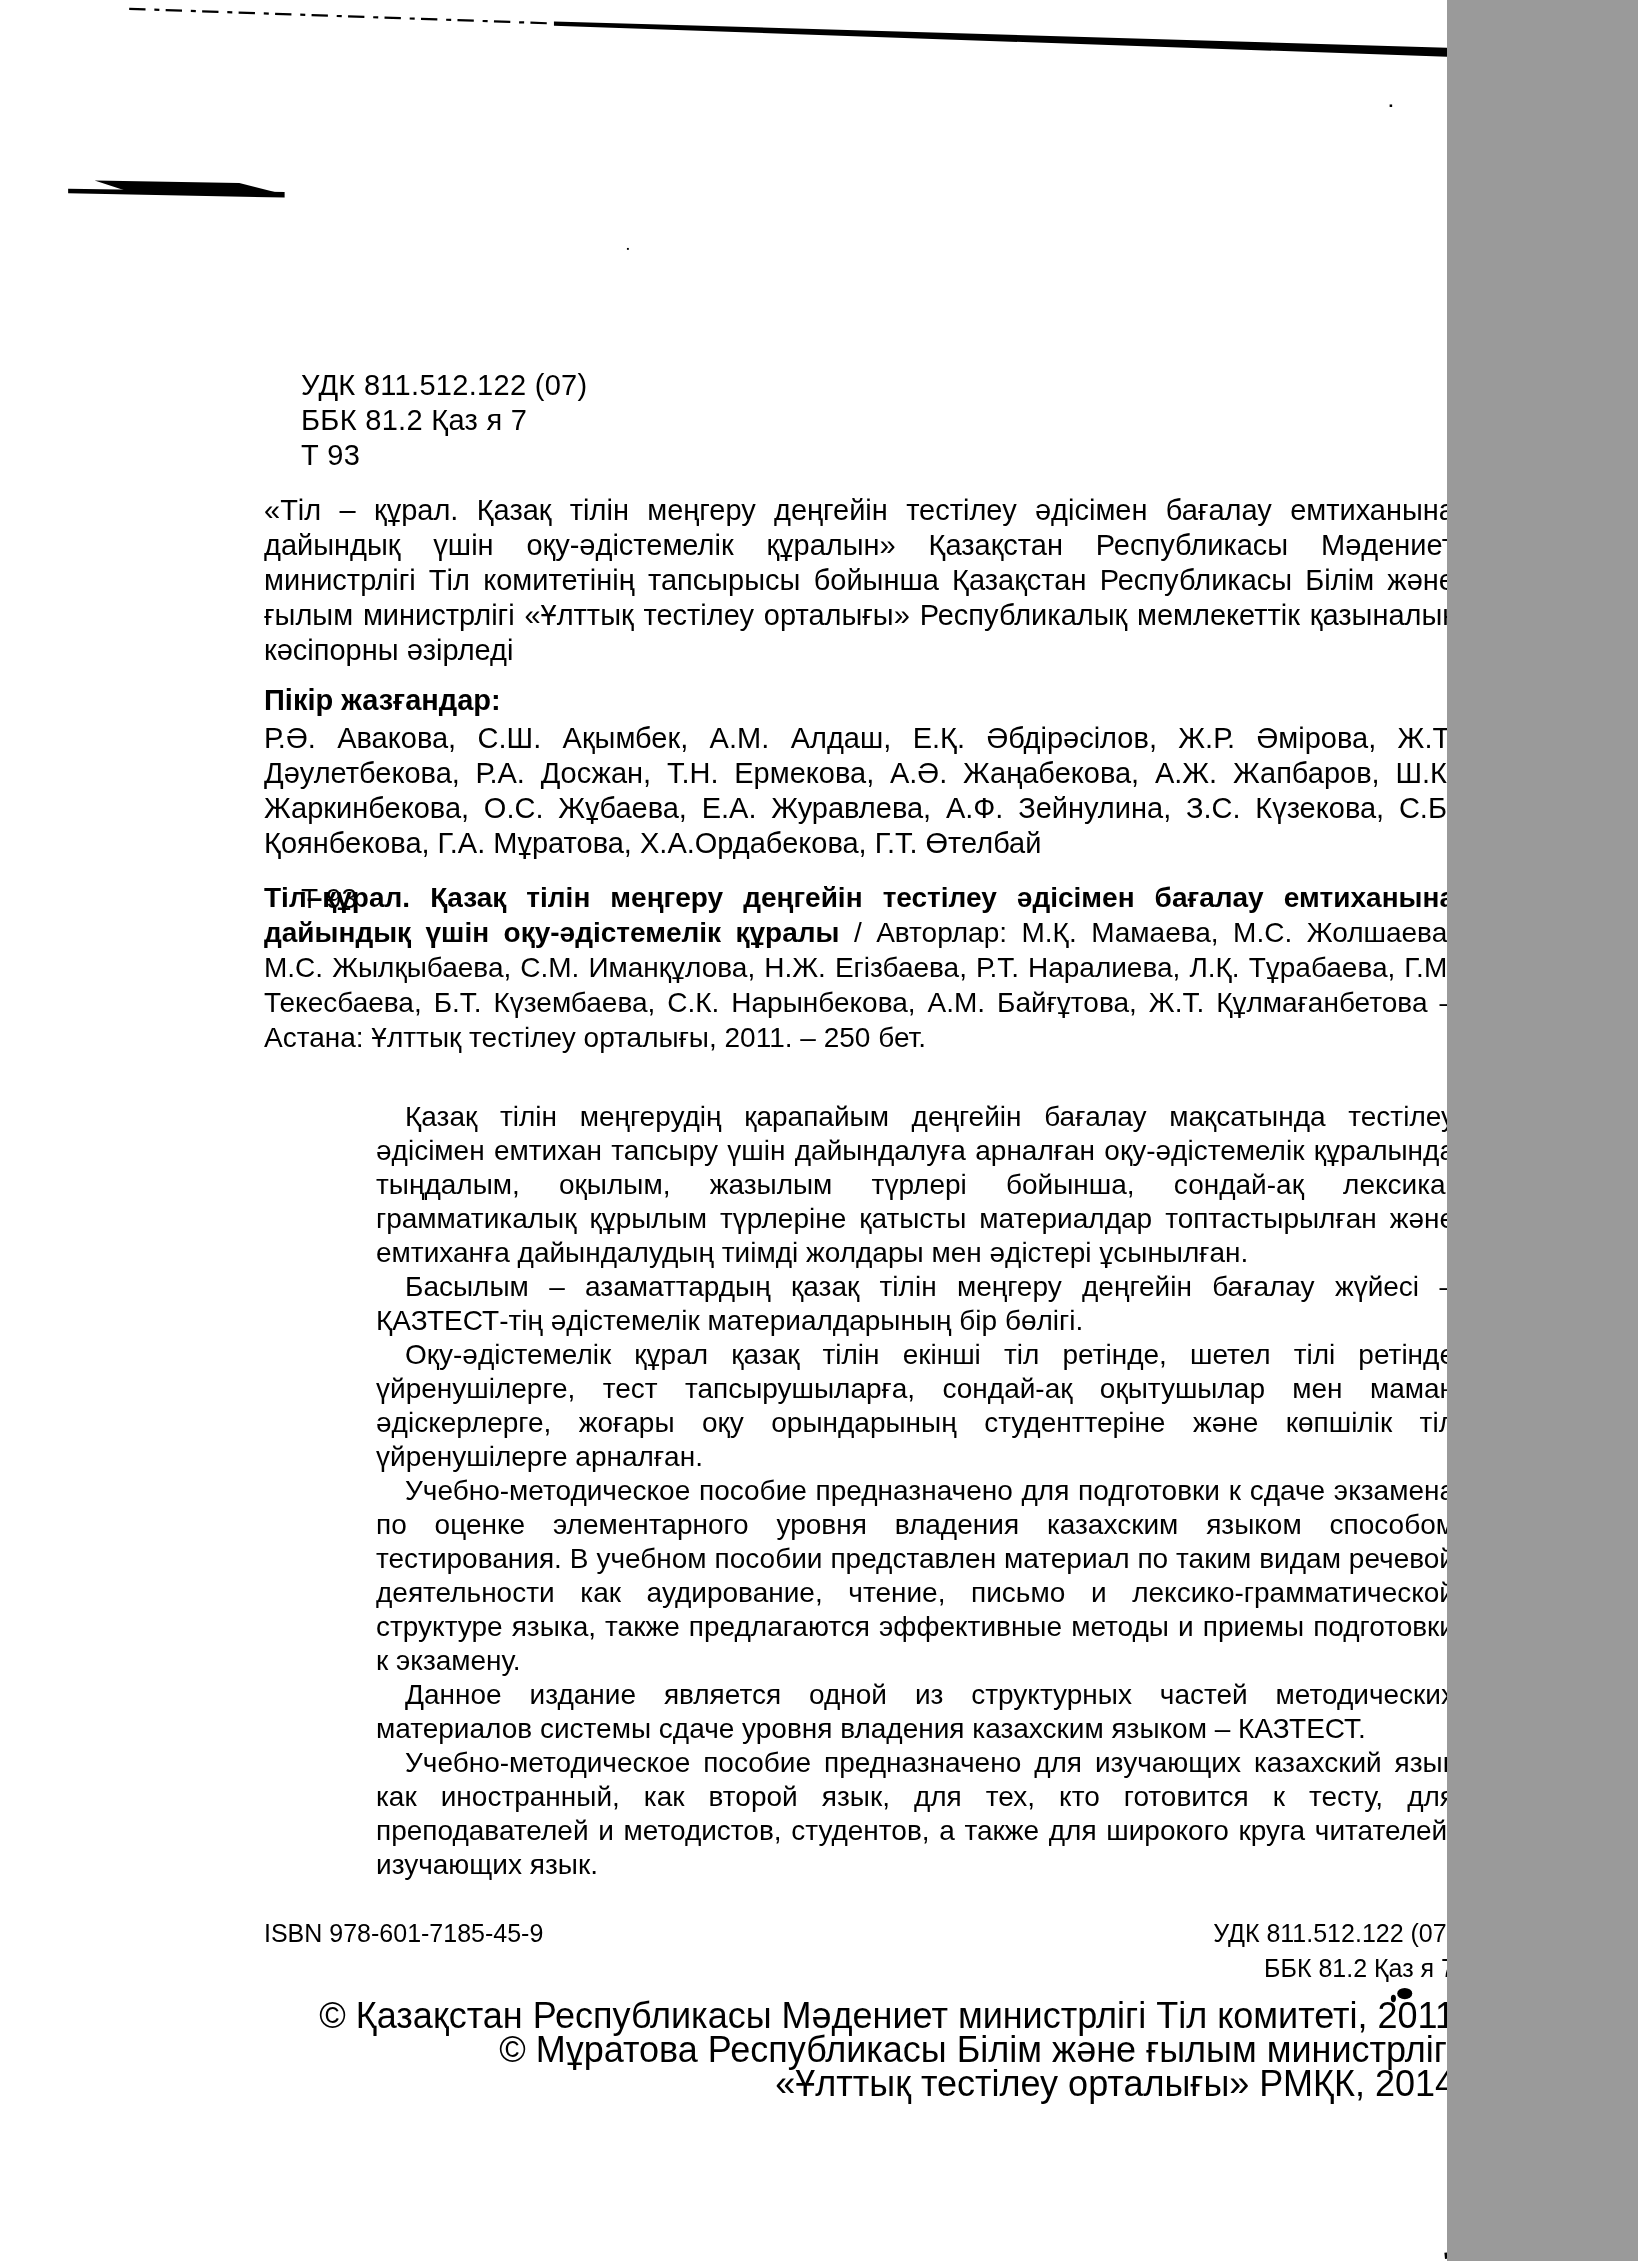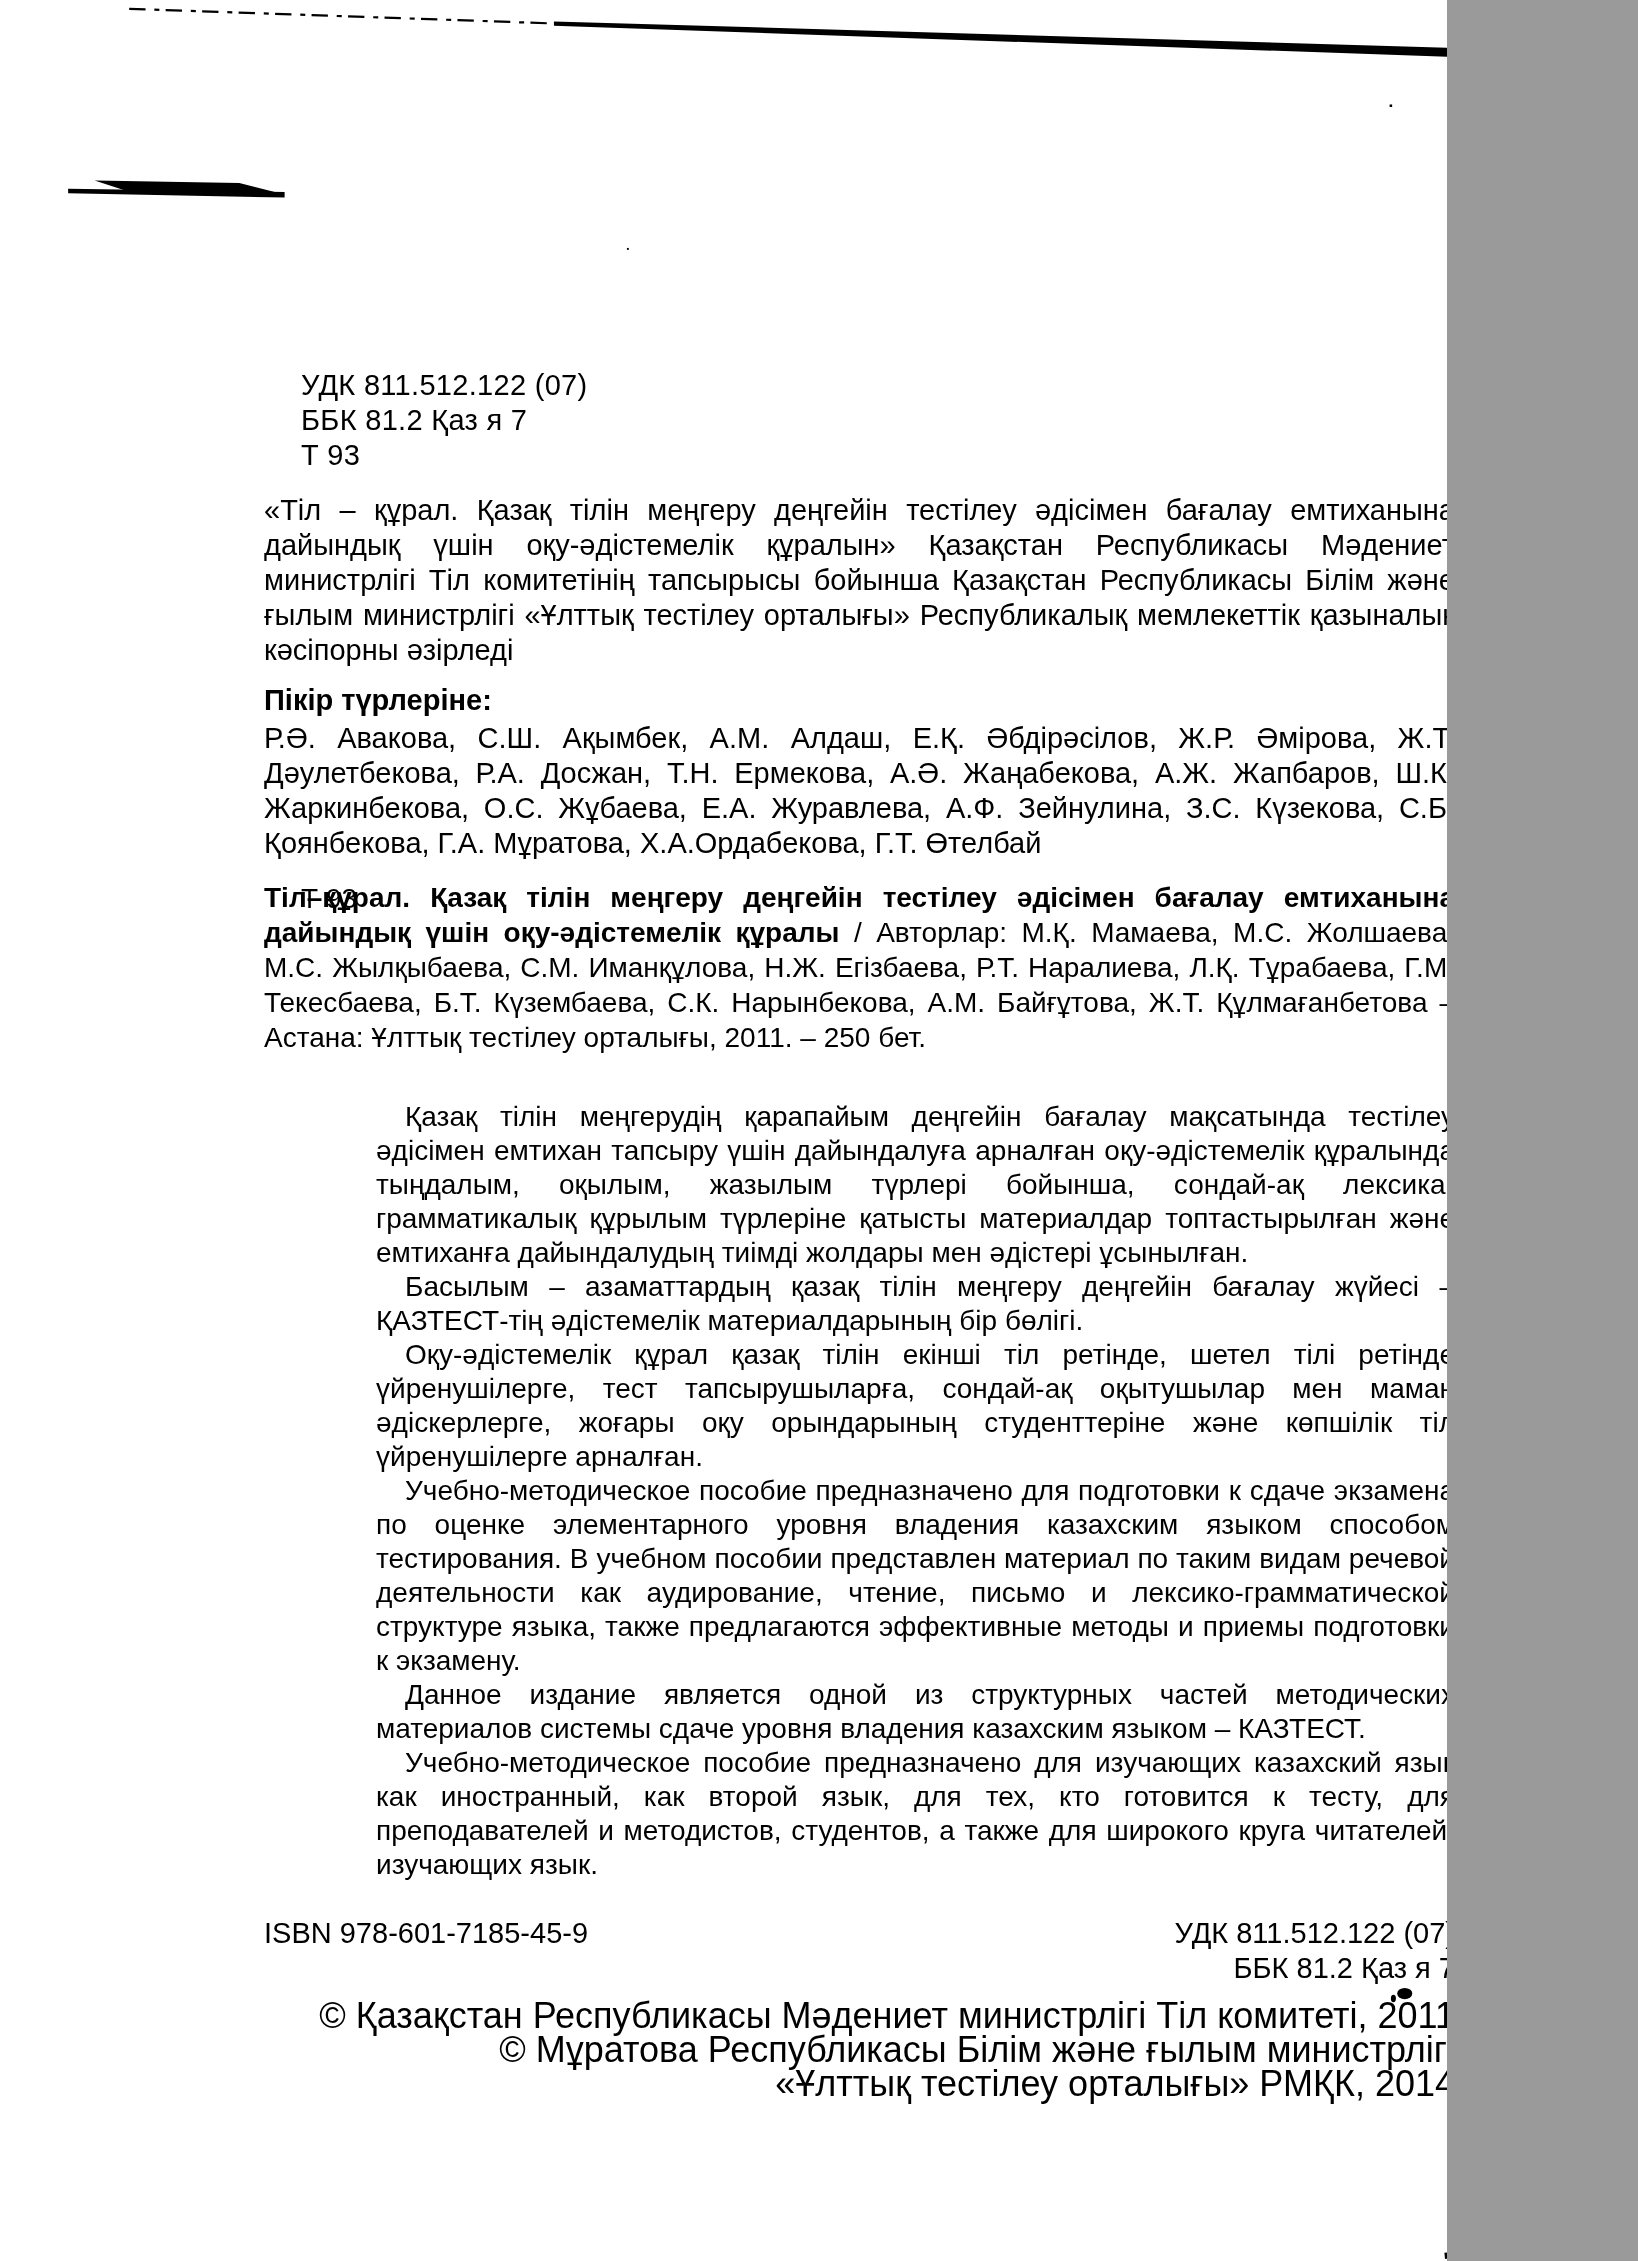--- a/index.html
+++ b/index.html
@@ -22,21 +22,21 @@
   #reviewers{top:721px;font-size:29px;line-height:35px;text-align:justify;}
   
   #catalog{top:880px;font-size:28px;line-height:35px;}
   #catalog .entry-code{position:absolute;left:37px;top:1.3px;font-size:28px;}
   #catalog .entry-text{text-align:justify;}
   #catalog .entry-title{font-weight:bold;}
   
   #annotation{left:376px;top:1100px;width:1079px;}
   #annotation p{margin:0;font-size:28px;line-height:34px;text-align:justify;text-indent:29px;}
   
-  #imprint{top:1916px;font-size:29px;line-height:35px;}
+  #imprint{top:1916px;font-size:25px;line-height:35px;}
   #imprint .isbn{position:absolute;left:0;top:0;}
   #imprint .codes{text-align:right;}
   
   #copyright{top:1999px;font-size:36px;line-height:34px;text-align:right;}
   .artifacts{position:absolute;left:0;top:0;pointer-events:none;}
 </style>
 </head>
 <body>
 
 <div class="page">
@@ -86,21 +86,21 @@
   </svg>
 
   <div id="top-ids" class="abs">
     <div>УДК 811.512.122 (07)</div>
     <div>ББК 81.2 Қаз я 7</div>
     <div>Т 93</div>
   </div>
 
   <div id="intro" class="col">«Тіл – құрал. Қазақ тілін меңгеру деңгейін тестілеу әдісімен бағалау емтиханына дайындық үшін оқу-әдістемелік құралын» Қазақстан Республикасы Мәдениет министрлігі Тіл комитетінің тапсырысы бойынша Қазақстан Республикасы Білім және ғылым министрлігі «Ұлттық тестілеу орталығы» Республикалық мемлекеттік қазыналық кәсіпорны әзірледі</div>
 
-  <div id="reviewers-heading" class="col">Пікір түрлеріне:</div>
+  <div id="reviewers-heading" class="col">Пікір жазғандар:</div>
   <div id="reviewers" class="col">Р.Ә. Авакова, С.Ш. Ақымбек, А.М. Алдаш, Е.Қ. Әбдірәсілов, Ж.Р. Әмірова, Ж.Т. Дәулетбекова, Р.А. Досжан, Т.Н. Ермекова, А.Ә. Жаңабекова, А.Ж. Жапбаров, Ш.К. Жаркинбекова, О.С. Жұбаева, Е.А. Журавлева, А.Ф. Зейнулина, З.С. Күзекова, С.Б. Қоянбекова, Г.А. Мұратова, Х.А.Ордабекова, Г.Т. Өтелбай</div>
 
   <div id="catalog" class="col">
     <span class="entry-code">Т 93</span>
     <div class="entry-text"><span class="entry-title">Тіл–құрал. Қазақ тілін меңгеру деңгейін тестілеу әдісімен бағалау емтиханына дайындық үшін оқу-әдістемелік құралы</span><span> / Авторлар: М.Қ. Мамаева, М.С. Жолшаева, М.С. Жылқыбаева, С.М. Иманқұлова, Н.Ж. Егізбаева, Р.Т. Наралиева, Л.Қ. Тұрабаева, Г.М. Текесбаева, Б.Т. Күзембаева, С.К. Нарынбекова, А.М. Байғұтова, Ж.Т. Құлмағанбетова – Астана: Ұлттық тестілеу орталығы, 2011. – 250 бет.</span></div>
   </div>
 
   <div id="annotation" class="abs">
     <p>Қазақ тілін меңгерудің қарапайым деңгейін бағалау мақсатында тестілеу әдісімен емтихан тапсыру үшін дайындалуға арналған оқу-әдістемелік құралында тыңдалым, оқылым, жазылым түрлері бойынша, сондай-ақ лексика-грамматикалық құрылым түрлеріне қатысты материалдар топтастырылған және емтиханға дайындалудың тиімді жолдары мен әдістері ұсынылған.</p>
     <p>Басылым – азаматтардың қазақ тілін меңгеру деңгейін бағалау жүйесі – ҚАЗТЕСТ-тің әдістемелік материалдарының бір бөлігі.</p>

